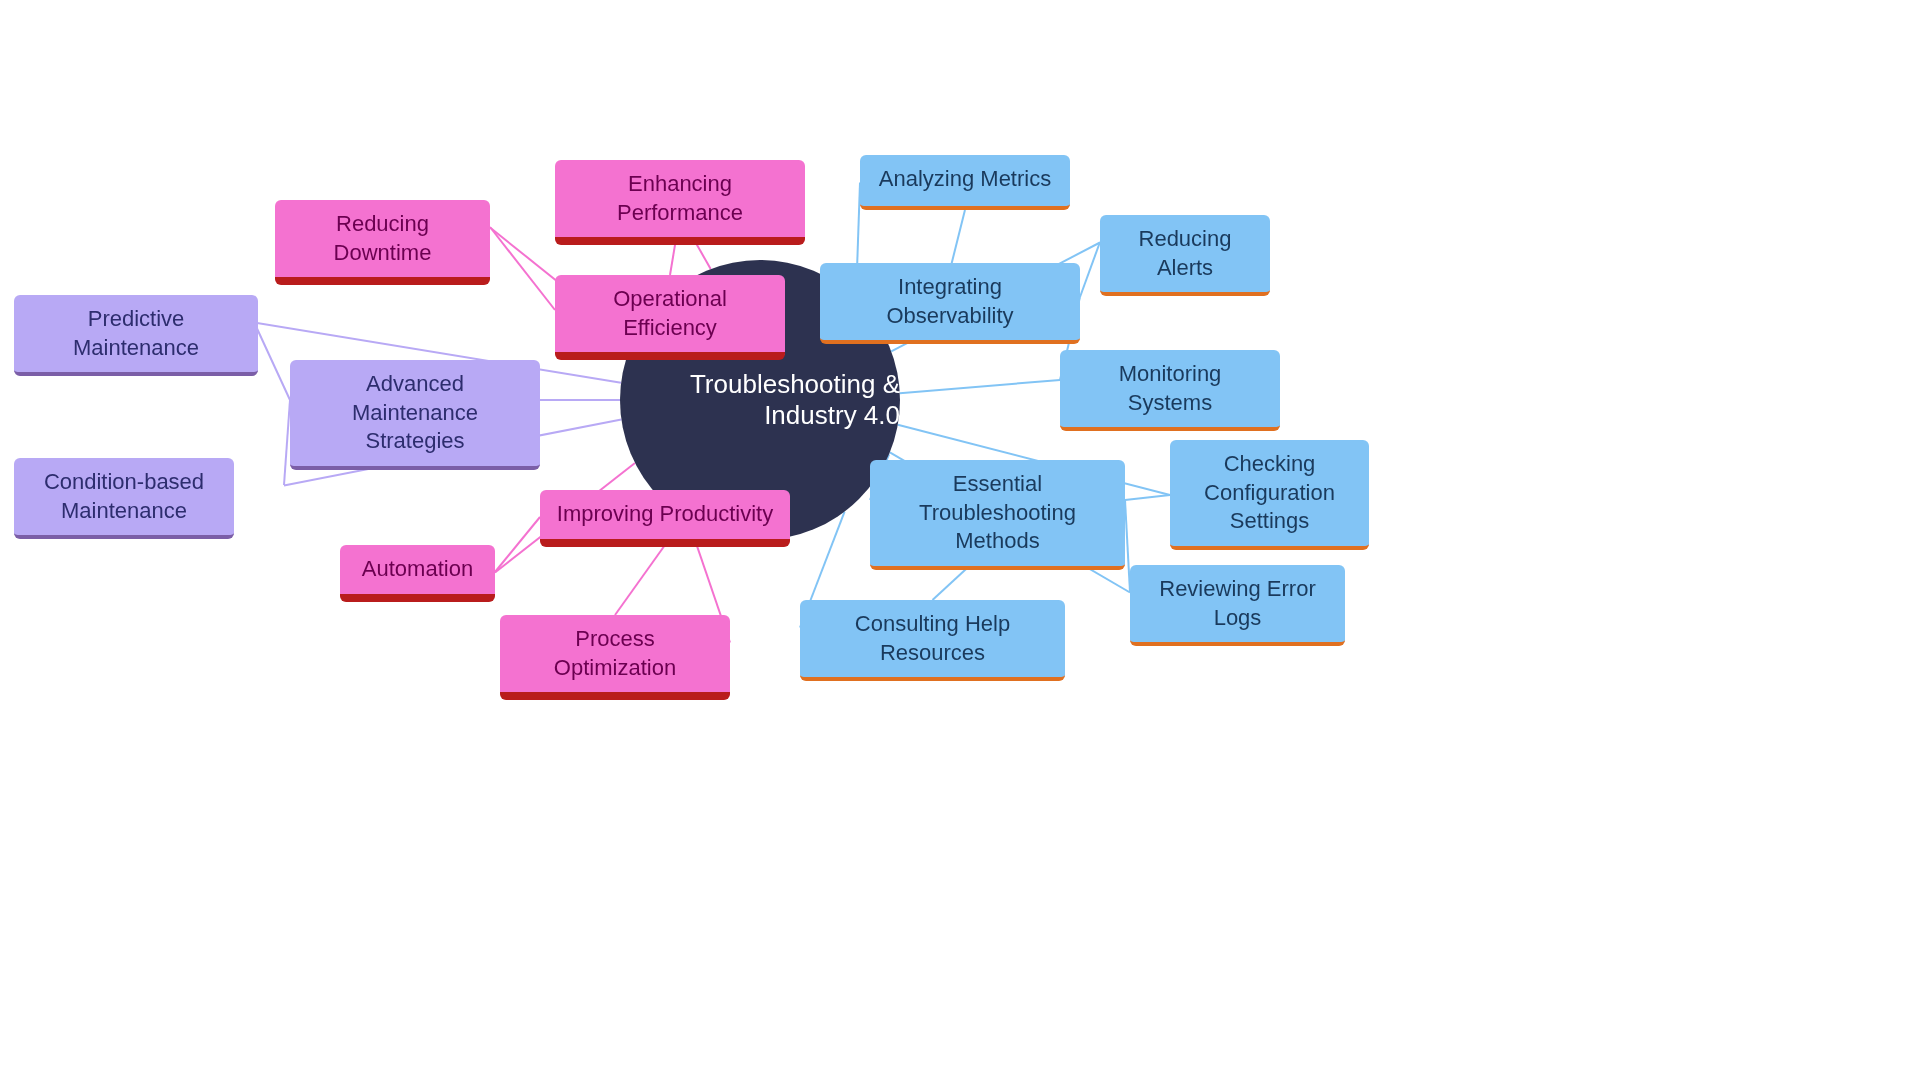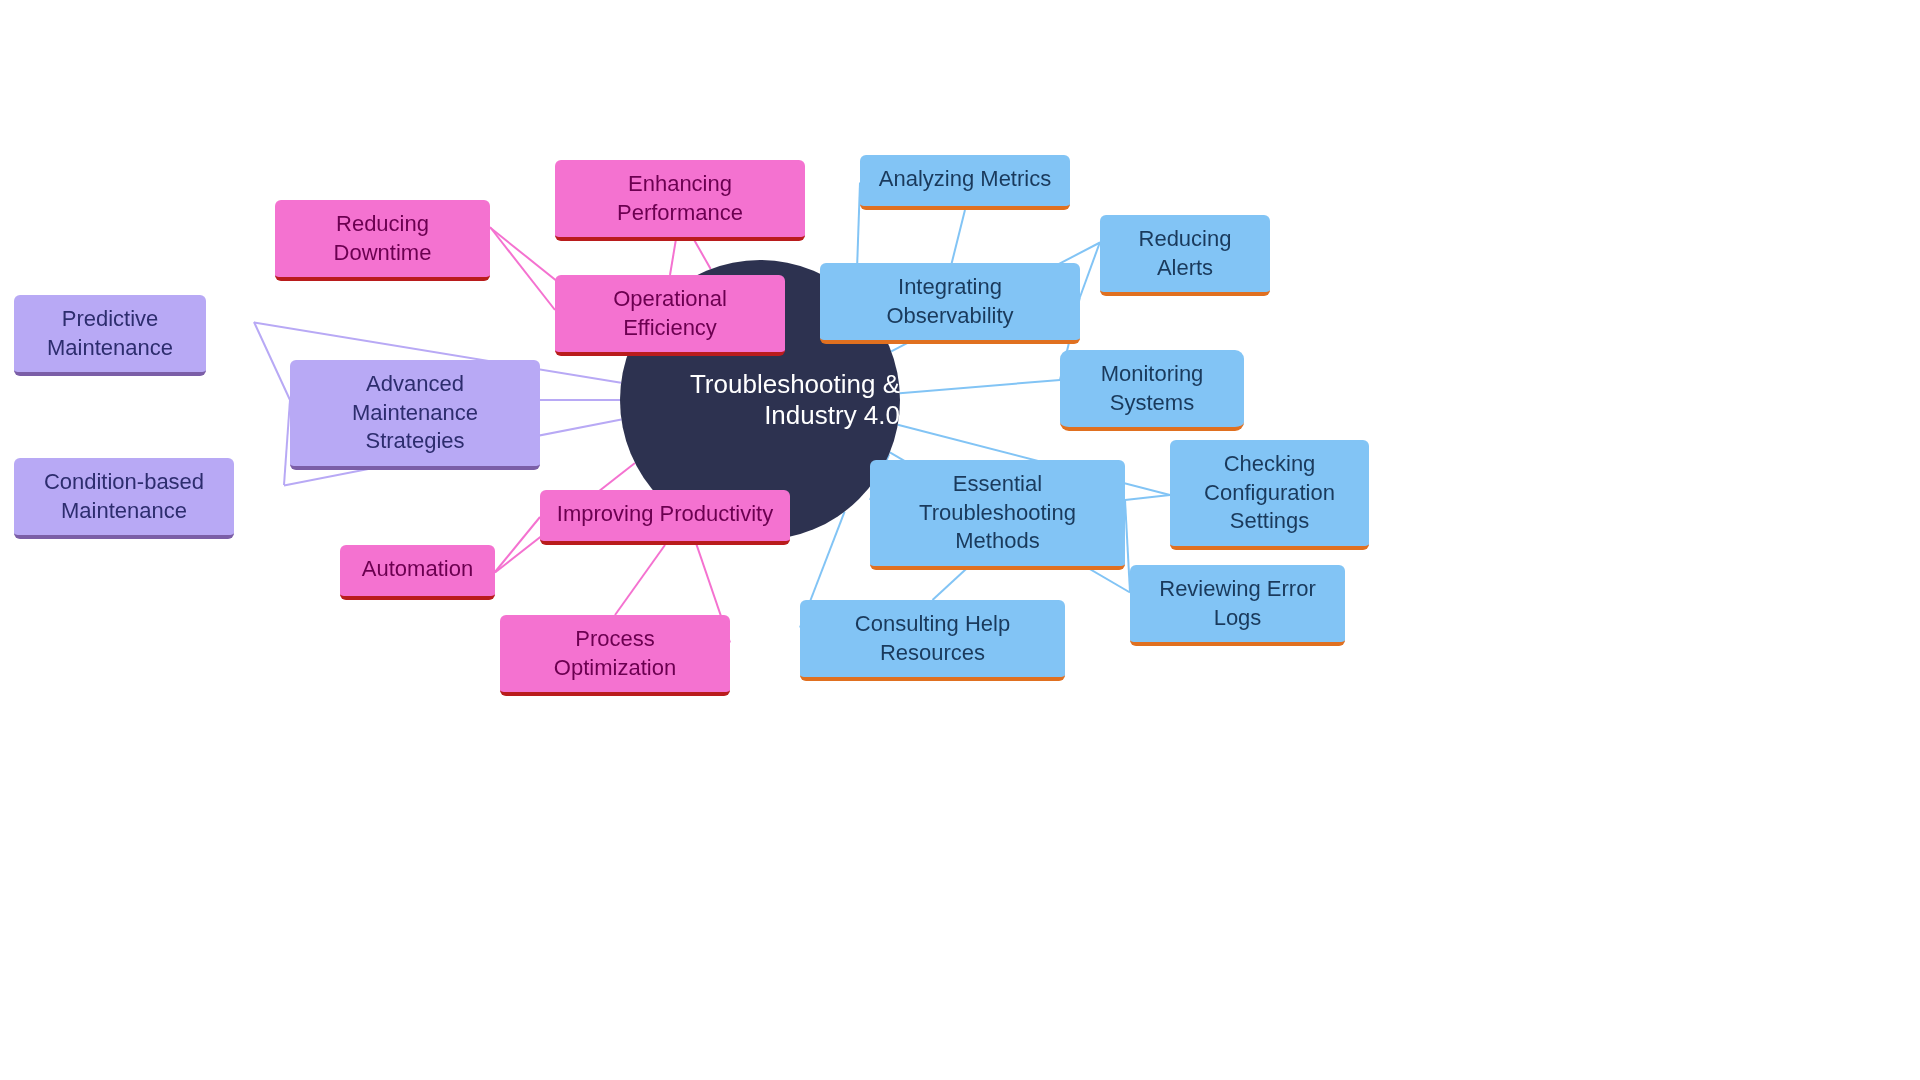--- a/index.html
+++ b/index.html
@@ -44,21 +44,21 @@
     .node-purple {
       background: #b8a9f5;
       color: #2d2d6e;
       border-bottom: 4px solid #7b5ea7;
     }
 
     
     .node-pink {
       background: #f472d0;
       color: #6b0050;
-      border-bottom: 4px solid #b91c1c;
+      border-bottom: 8px solid #b91c1c;
     }
 
     
     .node-blue {
       background: #82c4f5;
       color: #1a3a5c;
       border-bottom: 4px solid #e07020;
     }
 
     svg.lines {
@@ -109,25 +109,25 @@
   </svg>
 
 <div class="center-node" id="center-node" style="left: 620px; top: 260px;">
   <span>Troubleshooting &amp; Industry 4.0</span>
 </div>
 
 <div class="node node-pink" style="left: 555px; top: 275px; width: 230px; min-height: 70px;">Operational Efficiency</div>
 <div class="node node-pink" style="left: 555px; top: 160px; width: 250px; min-height: 55px;">Enhancing Performance</div>
 <div class="node node-pink" style="left: 275px; top: 200px; width: 215px; min-height: 55px;">Reducing Downtime</div>
 <div class="node node-purple" style="left: 290px; top: 360px; width: 250px; min-height: 80px;">Advanced Maintenance Strategies</div>
-<div class="node node-purple" style="left: 14px; top: 295px; width: 192px; min-height: 55px;">Predictive Maintenance</div>
+<div class="node node-purple" style="left: 14px; top: 295px; width: 244px; min-height: 55px;">Predictive Maintenance</div>
 <div class="node node-purple" style="left: 14px; top: 458px; width: 220px; min-height: 55px;">Condition-based Maintenance</div>
 <div class="node node-pink" style="left: 540px; top: 490px; width: 250px; min-height: 55px;">Improving Productivity</div>
 <div class="node node-pink" style="left: 340px; top: 545px; width: 155px; min-height: 55px; text-align: center;">Automation</div>
 <div class="node node-pink" style="left: 500px; top: 615px; width: 230px; min-height: 55px;">Process Optimization</div>
 <div class="node node-blue" style="left: 820px; top: 263px; width: 260px; min-height: 55px;">Integrating Observability</div>
 <div class="node node-blue" style="left: 860px; top: 155px; width: 210px; min-height: 55px;">Analyzing Metrics</div>
 <div class="node node-blue" style="left: 1100px; top: 215px; width: 170px; min-height: 55px;">Reducing Alerts</div>
-<div class="node node-blue" style="left: 1060px; top: 350px; width: 184px; min-height: 60px; border-radius: 9px;">Monitoring Systems</div>
+<div class="node node-blue" style="left: 1060px; top: 350px; width: 220px; min-height: 60px;">Monitoring Systems</div>
 <div class="node node-blue" style="left: 870px; top: 460px; width: 255px; min-height: 80px;">Essential Troubleshooting Methods</div>
 <div class="node node-blue" style="left: 1170px; top: 440px; width: 199px; min-height: 80px;">Checking Configuration Settings</div>
 <div class="node node-blue" style="left: 1130px; top: 565px; width: 215px; min-height: 55px;">Reviewing Error Logs</div>
 <div class="node node-blue" style="left: 800px; top: 600px; width: 265px; min-height: 55px;">Consulting Help Resources</div>
 
 </body></html>

